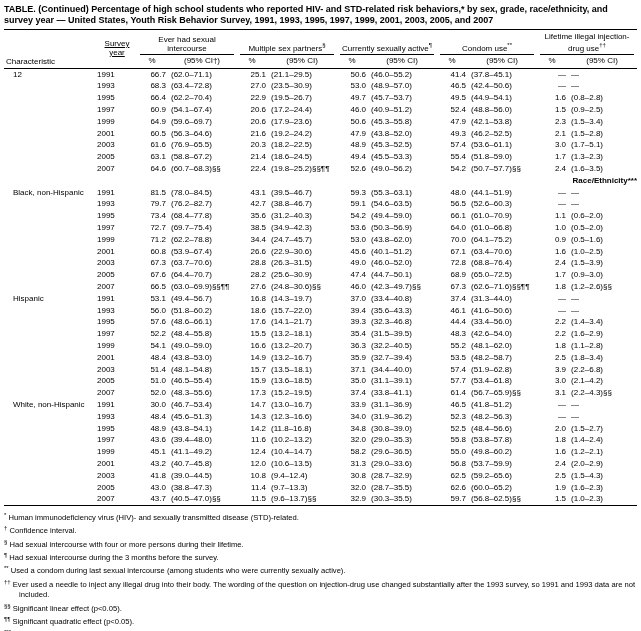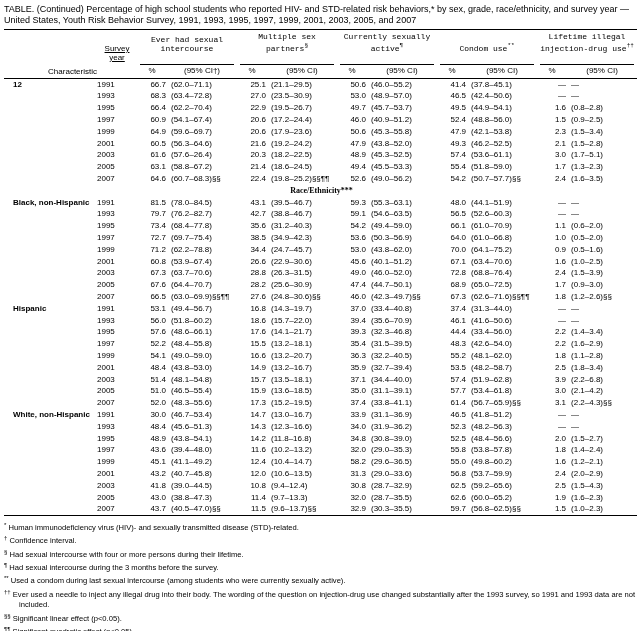--- a/index.html
+++ b/index.html
@@ -4,48 +4,48 @@
 <style>
   * { box-sizing: border-box; margin: 0; padding: 0; }
   html, body {
     width: 641px; height: 631px; overflow: hidden;
     background: #ffffff; color: #000000;
     font-family: "Liberation Sans", sans-serif;
   }
   .page { padding: 4px 4px 0 4px; }
 
   .title {
-    font-size: 9px; font-weight: normal; line-height: 11px;
+    font-size: 9px; font-weight: bold; line-height: 11px;
     margin-bottom: 3px; width: 633px;
   }
 
   table {
     width: 633px; border-collapse: collapse; table-layout: fixed;
     border-top: 1.5px solid #000; border-bottom: 1px solid #000;
     font-size: 8px;
   }
   thead { border-bottom: 1px solid #000; }
 
   col.c-char { width: 93px; }
   col.c-year { width: 40px; }
   col.c-pct  { width: 30px; }
   col.c-ci   { width: 70px; }
 
   th { font-weight: normal; }
-  .char-th { vertical-align: bottom; text-align: right; padding: 0 0 2px 2px; }
+  .char-th { vertical-align: bottom; text-align: left; padding: 0 0 2px 2px; }
   .year-th { vertical-align: middle; text-align: center; line-height: 9px; padding-bottom: 2px; text-decoration: underline; }
   .group-th { vertical-align: bottom; text-align: center; padding: 2px 3px 0 3px; }
-  .group-th .glabel { border-bottom: 1px solid #000; padding-bottom: 11px; line-height: 9px; font-family: Liberation Mono, monospace; }
+  .group-th .glabel { border-bottom: 1px solid #000; padding-bottom: 1px; line-height: 9px; }
   sup { font-size: 6px; }
 
   #sub-row th { padding: 1px 0 2px 0; line-height: 10px; text-align: center; }
 
   tbody td { line-height: 11.8px; white-space: nowrap; }
-  .char-cell { text-align: left; padding-left: 9px; font-weight: bold; }
-  .section-label { font-weight: bold; text-align: center; padding-left: 2px; font-family: Liberation Serif, serif; }
+  .char-cell { text-align: left; padding-left: 9px; }
+  .section-label { font-weight: bold; text-align: right; padding-left: 2px; }
   .year-cell { }
   .pct-cell { text-align: right; padding-right: 1px; }
   .ci-cell { text-align: left; padding-left: 4px; }
 
   #footnotes { margin-top: 4px; width: 633px; font-size: 7.6px; line-height: 10.8px; }
   .footnote { padding-left: 15px; text-indent: -15px; }
   .fsym { font-size: 6px; vertical-align: 2.5px; }
 </style>
 </head>
 <body>
@@ -187,21 +187,21 @@
           <td class="ci-cell">(43.8–52.0)</td>
           <td class="pct-cell">49.3</td>
           <td class="ci-cell">(46.2–52.5)</td>
           <td class="pct-cell">2.1</td>
           <td class="ci-cell">(1.5–2.8)</td>
         </tr>
         <tr>
           <td class="char-cell"></td>
           <td class="year-cell">2003</td>
           <td class="pct-cell">61.6</td>
-          <td class="ci-cell">(57.6–26.4)</td>
+          <td class="ci-cell">(76.9–65.5)</td>
           <td class="pct-cell">20.3</td>
           <td class="ci-cell">(18.2–22.5)</td>
           <td class="pct-cell">48.9</td>
           <td class="ci-cell">(45.3–52.5)</td>
           <td class="pct-cell">57.4</td>
           <td class="ci-cell">(53.6–61.1)</td>
           <td class="pct-cell">3.0</td>
           <td class="ci-cell">(1.7–5.1)</td>
         </tr>
         <tr>
@@ -376,21 +376,21 @@
           <td class="ci-cell">—</td>
         </tr>
         <tr>
           <td class="char-cell"></td>
           <td class="year-cell">1993</td>
           <td class="pct-cell">56.0</td>
           <td class="ci-cell">(51.8–60.2)</td>
           <td class="pct-cell">18.6</td>
           <td class="ci-cell">(15.7–22.0)</td>
           <td class="pct-cell">39.4</td>
-          <td class="ci-cell">(35.6–70.9)</td>
+          <td class="ci-cell">(35.6–43.3)</td>
           <td class="pct-cell">46.1</td>
           <td class="ci-cell">(41.6–50.6)</td>
           <td class="pct-cell">—</td>
           <td class="ci-cell">—</td>
         </tr>
         <tr>
           <td class="char-cell"></td>
           <td class="year-cell">1995</td>
           <td class="pct-cell">57.6</td>
           <td class="ci-cell">(48.6–66.1)</td>

